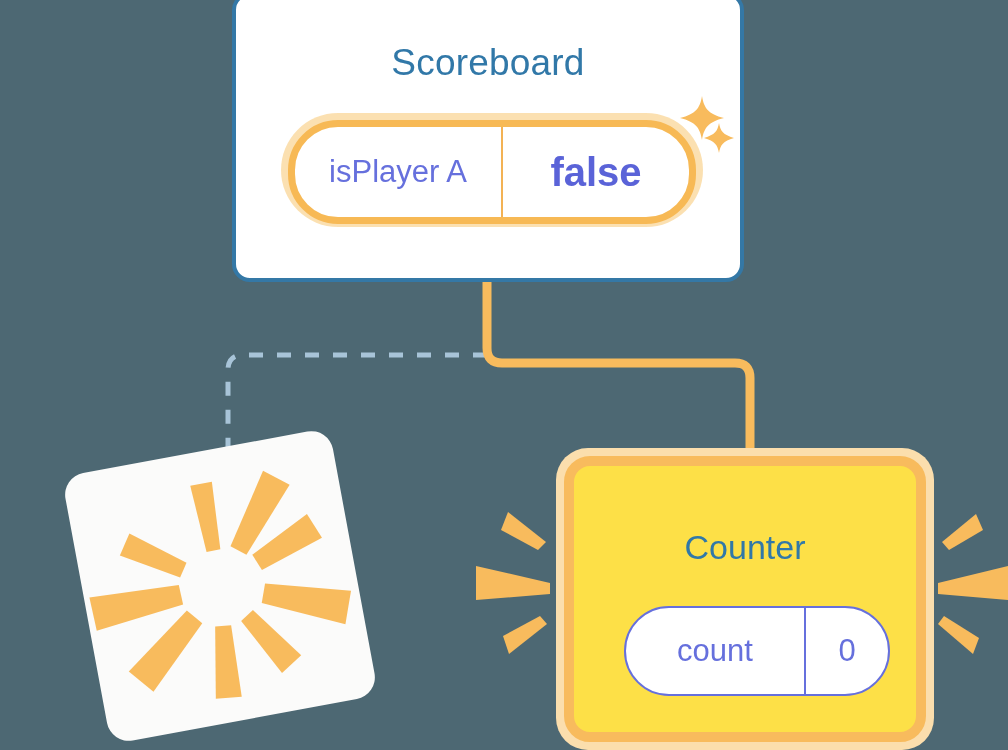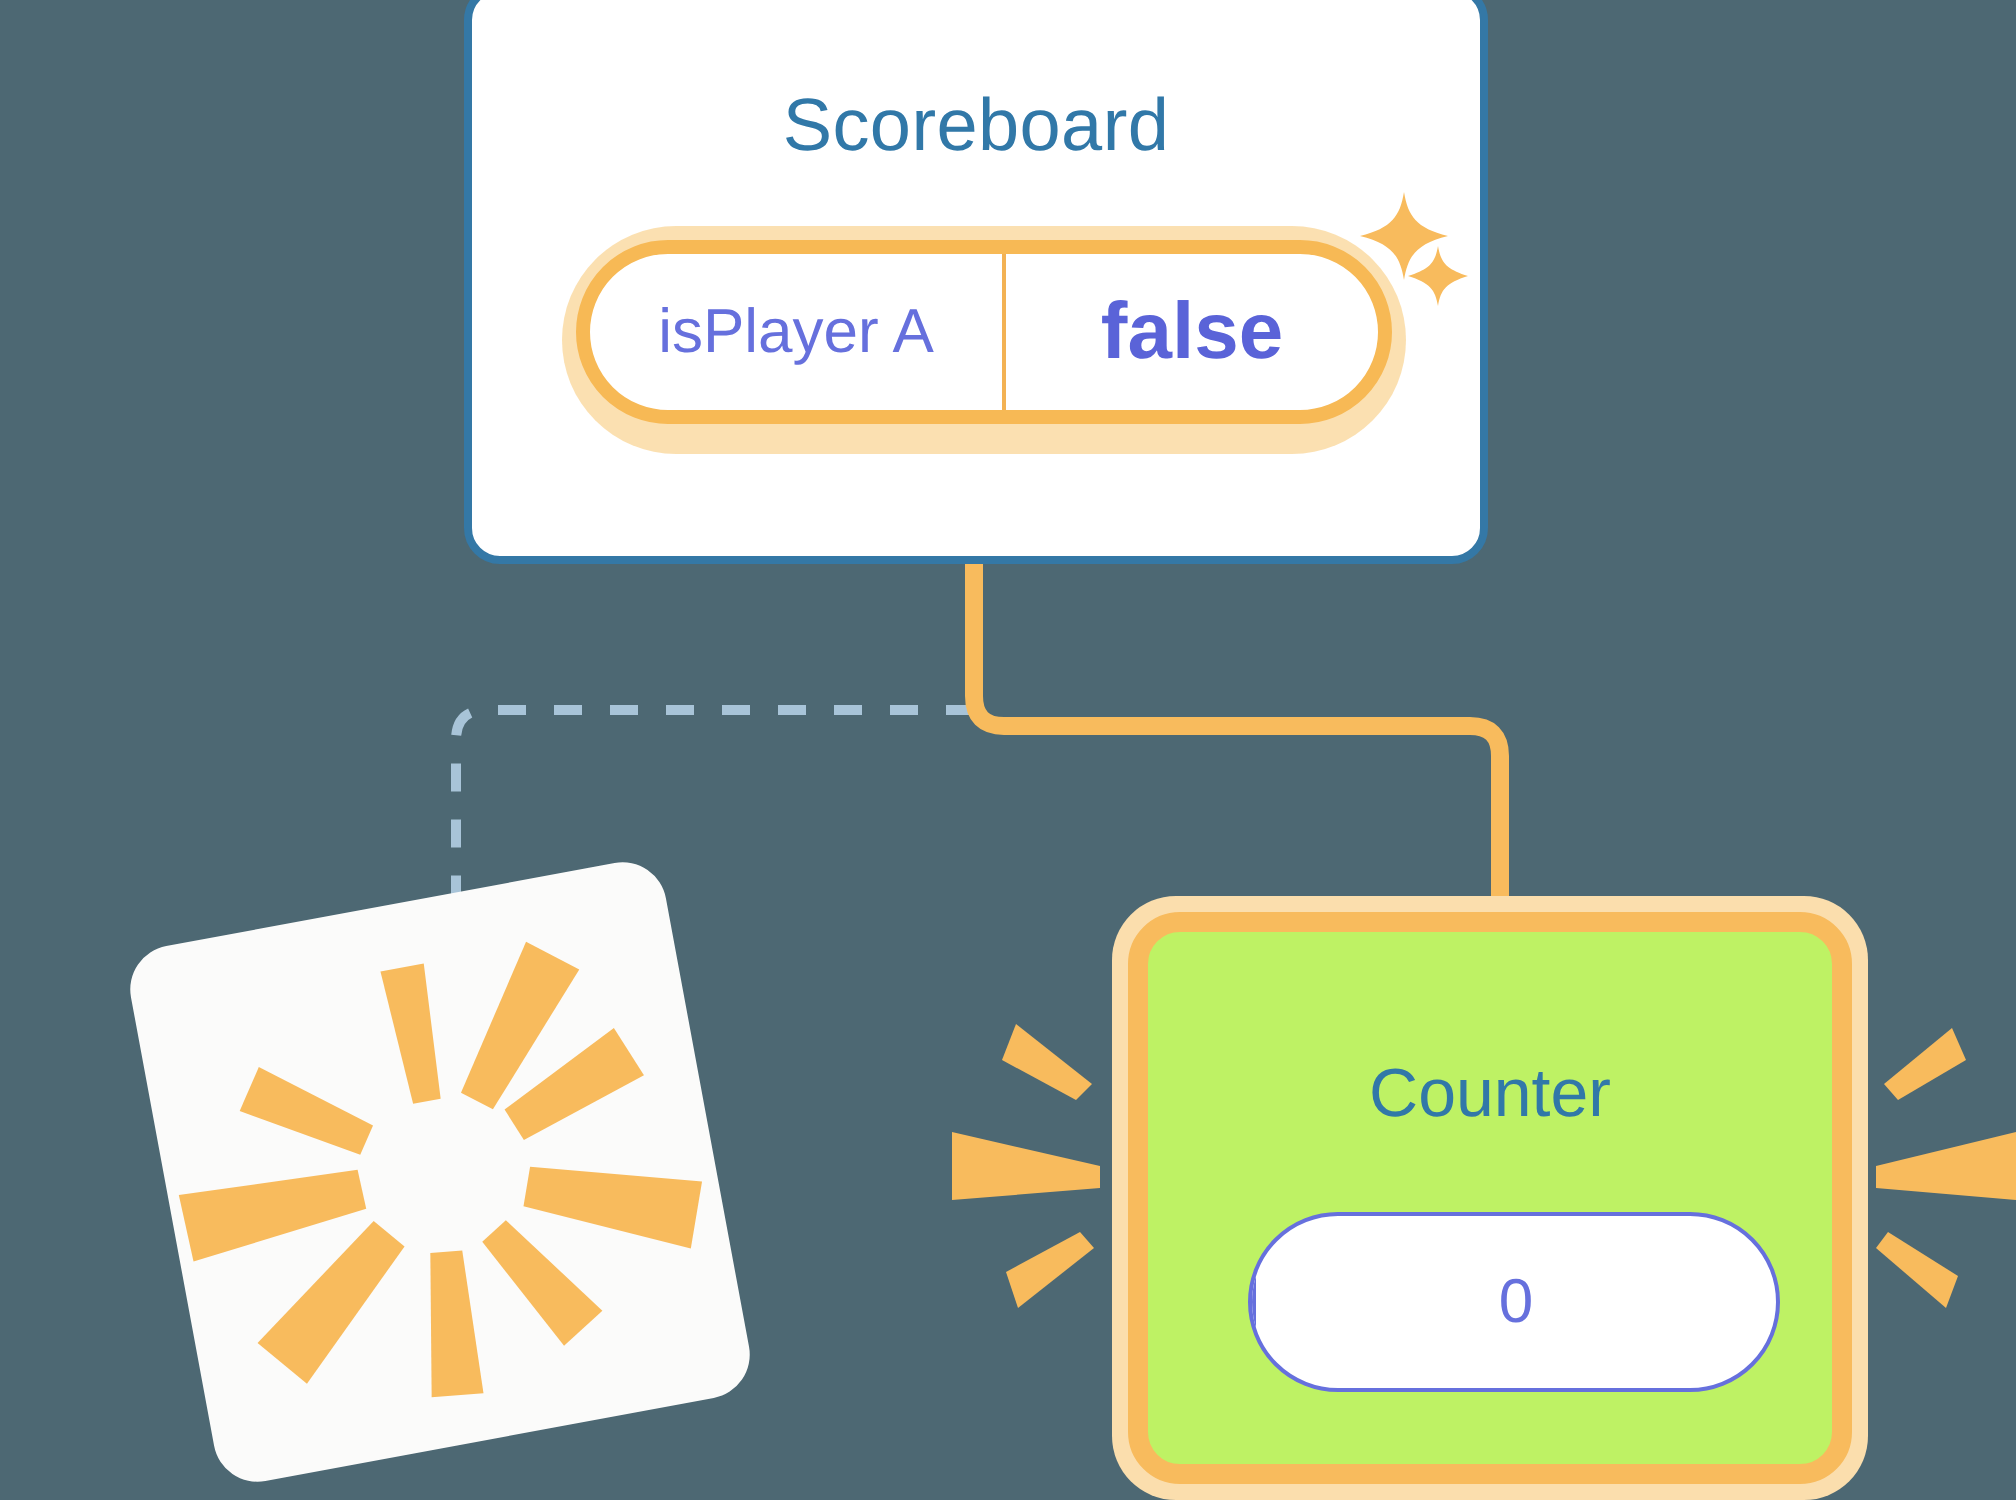--- a/index.html
+++ b/index.html
@@ -71,21 +71,21 @@
     width: 422px;
     height: 114px;
     border-radius: 57px;
     background: #fbdead;
     opacity: 0.95;
   }
   #scoreboard-pill {
     position: absolute;
     left: 7px; top: 7px;
     width: 408px;
-    height: 92px;
+    height: 104px;
     box-sizing: border-box;
     border: 7px solid #f9b košt;
     border: 7px solid #f7b955;
     border-radius: 50px;
     background: #ffffff;
     display: flex;
     align-items: stretch;
     overflow: hidden;
   }
   #scoreboard-pill .pill-key {
@@ -154,21 +154,21 @@
     background: #fbdead;
   }
   #counter-box {
     position: absolute;
     left: 8px; top: 8px;
     width: 362px;
     height: 286px;
     box-sizing: border-box;
     border: 10px solid #f8bb5d;
     border-radius: 26px;
-    background: #bef264;
+    background: #fde047;
   }
   #counter-title {
     position: absolute;
     left: 0;
     top: 62px;
     width: 100%;
     text-align: center;
     font-size: 34px;
     color: #3178a8;
     font-weight: 400;
@@ -309,19 +309,20 @@
     <svg width="32" height="32" viewBox="0 0 32 32">
       <path fill="#f8bb5d" d="M 16,1 C 17.4,9.2 20,12.6 31,16 C 20,19.4 17.4,22.8 16,31 C 14.6,22.8 12,19.4 1,16 C 12,12.6 14.6,9.2 16,1 Z"></path>
     </svg>
   </div>
 
   <div id="counter-card">
     <div id="counter-glow"></div>
     <div id="counter-box">
       <div id="counter-title">Counter</div>
       <div id="counter-pill">
+        <div class="pill-key">count</div>
         <div class="pill-divider"></div>
         <div class="pill-val">0</div>
       </div>
     </div>
   </div>
 
 </div>
 
 </body></html>

